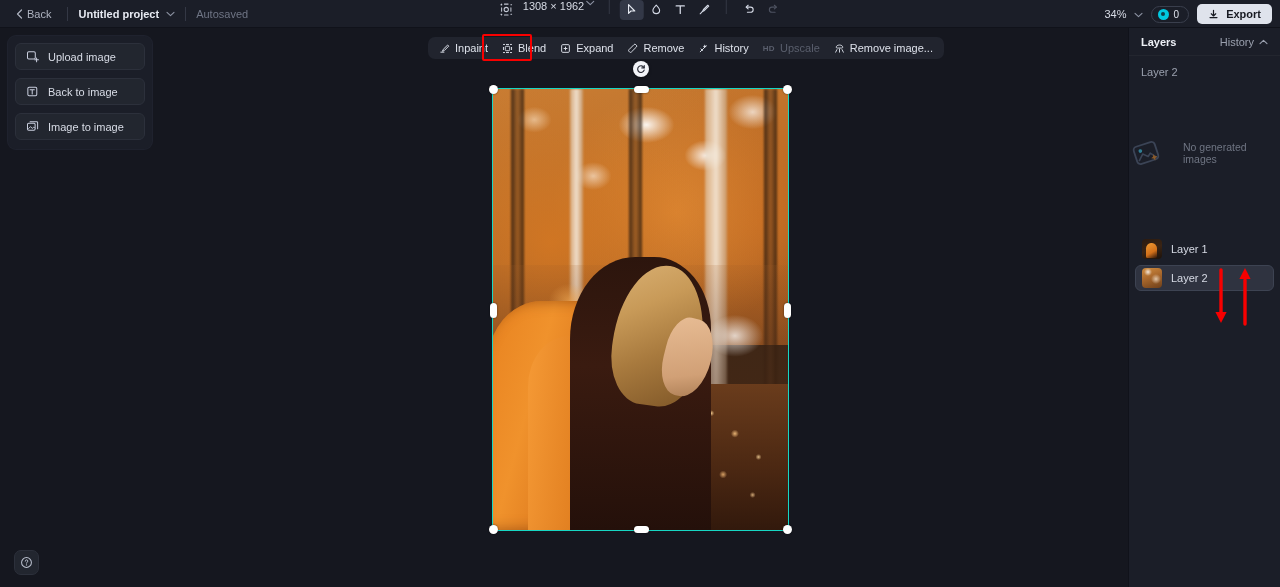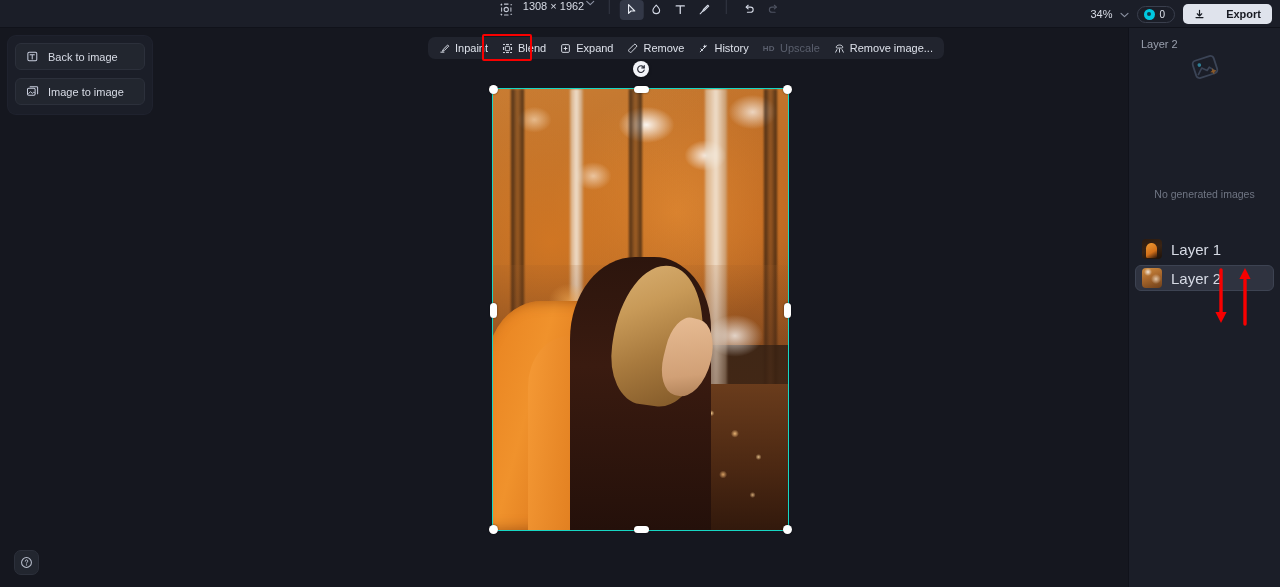--- a/index.html
+++ b/index.html
@@ -55,21 +55,21 @@
     border: 1px solid #3a3f4d; border-radius: 11px; padding: 2px 9px 2px 6px;
     cursor: pointer;
   }
   .credit-dot {
     width: 11px; height: 11px; border-radius: 50%;
     background: #00c8e0; display: flex; align-items: center; justify-content: center;
   }
   .credit-dot i { display:block; width:4px; height:4px; border-radius:50%; background:#0d3b49; }
   .credit-num { color: #dfe3ec; font-size: 10px; }
   .export-btn {
-    display: flex; align-items: center; gap: 21px;
+    display: flex; align-items: center; gap: 7px;
     background: #dfe3ec; color: #171a22; font-size: 11px; font-weight: bold;
     padding: 4px 11px; border-radius: 5px; cursor: pointer;
   }
 
   
   .create-panel {
     position: absolute; left: 7px; top: 35px; width: 146px;
     background: #1b1e28; border: 1px solid #23273292; border-radius: 9px;
     overflow: hidden;
   }
@@ -206,21 +206,21 @@
   }
   .rp-head {
     height: 28px; display: flex; align-items: center; justify-content: space-between;
     padding: 0 12px; border-bottom: 1px solid #23262f;
   }
   .rp-tab { font-size: 11px; cursor: pointer; }
   .rp-tab.active { color: #eef1f7; font-weight: bold; }
   .rp-tab.idle { color: #9aa0ae; display: flex; align-items: center; gap: 5px; }
   .rp-sub { padding: 10px 12px 0 12px; color: #9aa0ae; font-size: 11px; }
   .rp-empty {
-    height: 150px; display: flex; flex-direction: column; align-items: center; justify-content: space-between; gap: 20px;
+    height: 150px; display: flex; flex-direction: row; align-items: center; justify-content: space-between; gap: 20px;
   }
   .rp-empty-label { color: #6f7583; font-size: 10.5px; }
   .layers-list { position: absolute; left: 0; right: 0; top: 204px; padding: 4px 6px; display: flex; flex-direction: column; gap: 3px; }
   .layer-row {
     display: flex; align-items: center; gap: 9px; height: 26px;
     padding: 0 6px; border-radius: 6px; cursor: pointer;
     border: 1px solid transparent;
   }
   .layer-row.selected { background: #2f3340; border-color: #3d4352; }
   .layer-thumb { width: 20px; height: 20px; border-radius: 4px; overflow: hidden; position: relative; flex: none; }
@@ -229,39 +229,58 @@
     content:""; position:absolute; left:18%; top:18%; width:56%; height:78%;
     background: linear-gradient(150deg,#f09a33,#d2701a 60%,#2a1409);
     border-radius: 44% 44% 14% 14% / 36% 36% 10% 10%;
   }
   .lt2 {
     background:
       radial-gradient(circle 4px at 30% 20%, rgba(255,255,255,.8), rgba(0,0,0,0)),
       radial-gradient(circle 5px at 70% 55%, rgba(255,240,220,.7), rgba(0,0,0,0)),
       linear-gradient(160deg,#d08c3f 0%,#a9682c 45%,#6d3f1a 100%);
   }
-  .layer-name { color: #d6dae4; font-size: 15px; }
+  .layer-name { color: #d6dae4; font-size: 11px; }
 
   
   .arrow { position: absolute; pointer-events: none; }
 
   
   .help-btn {
     position: absolute; left: 14px; bottom: 12px; width: 25px; height: 25px;
     background: #22262f; border: 1px solid #2c303b; border-radius: 7px;
     display: flex; align-items: center; justify-content: center; cursor: pointer;
   }
   svg { display: block; }
 </style>
 </head>
 <body>
 
 <div class="app">
 
   <div class="topbar">
+    <div class="tb-left">
+      <div class="back-btn">
+        <span>
+          <svg width="7" height="10" viewBox="0 0 7 10">
+              <path d="M5.5 1 1.5 5l4 4" stroke="#aeb3c0" stroke-width="1.2" fill="none" stroke-linecap="round" stroke-linejoin="round"></path>
+            </svg>
+        </span>
+        <span>Back</span>
+      </div>
+      <div class="vdiv"></div>
+      <span class="proj-name">Untitled project</span>
+      <span class="proj-chev">
+        <svg width="9" height="6" viewBox="0 0 9 6">
+            <path d="M1 1.3 4.5 4.7 8 1.3" stroke="#8d93a3" stroke-width="1.1" fill="none" stroke-linecap="round" stroke-linejoin="round"></path>
+          </svg>
+      </span>
+      <div class="vdiv"></div>
+      <span class="autosaved">Autosaved</span>
+    </div>
 
     <div class="tb-center">
       <div class="tb-icon-btn">
         <svg width="13" height="13" viewBox="0 0 14 14">
           <path d="M2 1.2v1M2 12v0.8M1.2 2h1M12 2h.8M1.2 12h1M12 12h.8M2 5v4M12 5v4M5 1.2h4M5 12.8h4" stroke="#c3c8d4" stroke-width="1.1" stroke-linecap="round"></path>
           <circle cx="7" cy="7" r="2.3" stroke="#c3c8d4" stroke-width="1.1" fill="none"></circle>
         </svg>
       </div>
       <span class="dims">1308 × 1962</span>
       <span class="dims-chev">
@@ -328,20 +347,29 @@
               <path d="M2.2 9.4h7.6" stroke="#171a22" stroke-width="1.3" stroke-linecap="round"></path>
             </svg>
         </span>
         <span>Export</span>
       </div>
     </div>
   </div>
 
   <div class="create-panel">
     <div class="create-body">
+      <div class="create-item">
+        <span>
+          <svg width="13" height="13" viewBox="0 0 14 14">
+              <rect x="1.6" y="1.8" width="8.4" height="8" rx="1.4" fill="none" stroke="#c9cede" stroke-width="1.1"></rect>
+              <path d="M11.4 8.6v4M9.4 10.6h4" stroke="#c9cede" stroke-width="1.1" stroke-linecap="round"></path>
+            </svg>
+        </span>
+        <span>Upload image</span>
+      </div>
       <div class="create-item">
         <span>
           <svg width="13" height="13" viewBox="0 0 14 14">
               <rect x="2" y="2.4" width="9.6" height="9.2" rx="1.4" fill="none" stroke="#c9cede" stroke-width="1.1"></rect>
               <path d="M4.4 5h4.6M6.7 5v4.6" stroke="#c9cede" stroke-width="1.1" stroke-linecap="round"></path>
             </svg>
         </span>
         <span>Back to image</span>
       </div>
       <div class="create-item">
@@ -453,20 +481,31 @@
             <path d="M6 2.2c-2 0-3.6 1.2-3.6 2.3 0 .6.5 1 1.2 1h4.8c.7 0 1.2-.4 1.2-1C9.6 3.4 8 2.2 6 2.2z" fill="none" stroke="#dde1ea" stroke-width="1"></path>
             <path d="M3.2 7.2 1.8 10M8.8 7.2l1.4 2.8M6 6.6V10" stroke="#dde1ea" stroke-width="1" stroke-linecap="round"></path>
           </svg>
       </span>
       <span>Remove image...</span>
     </div>
   </div>
   <div class="red-box"></div>
 
   <div class="right-panel">
+    <div class="rp-head">
+      <span class="rp-tab active">Layers</span>
+      <span class="rp-tab idle">
+        <span>History</span>
+        <span>
+          <svg width="9" height="6" viewBox="0 0 9 6">
+              <path d="M1 4.7 4.5 1.3 8 4.7" stroke="#9aa0ae" stroke-width="1.1" fill="none" stroke-linecap="round" stroke-linejoin="round"></path>
+            </svg>
+        </span>
+      </span>
+    </div>
 
     <div class="rp-sub">Layer 2</div>
 
     <div class="rp-empty">
       <span>
         <svg width="34" height="34" viewBox="0 0 34 34">
           <g transform="rotate(-18 17 17)">
             <rect x="6" y="8" width="22" height="18" rx="3.5" fill="none" stroke="#3b4456" stroke-width="1.8"></rect>
             <path d="M8 22.5 13.5 17l4.5 4 3-2.6 5 6.1" fill="none" stroke="#3b4456" stroke-width="1.6" stroke-linejoin="round"></path>
             <circle cx="12.2" cy="13.4" r="1.8" fill="#2f7d93"></circle>

